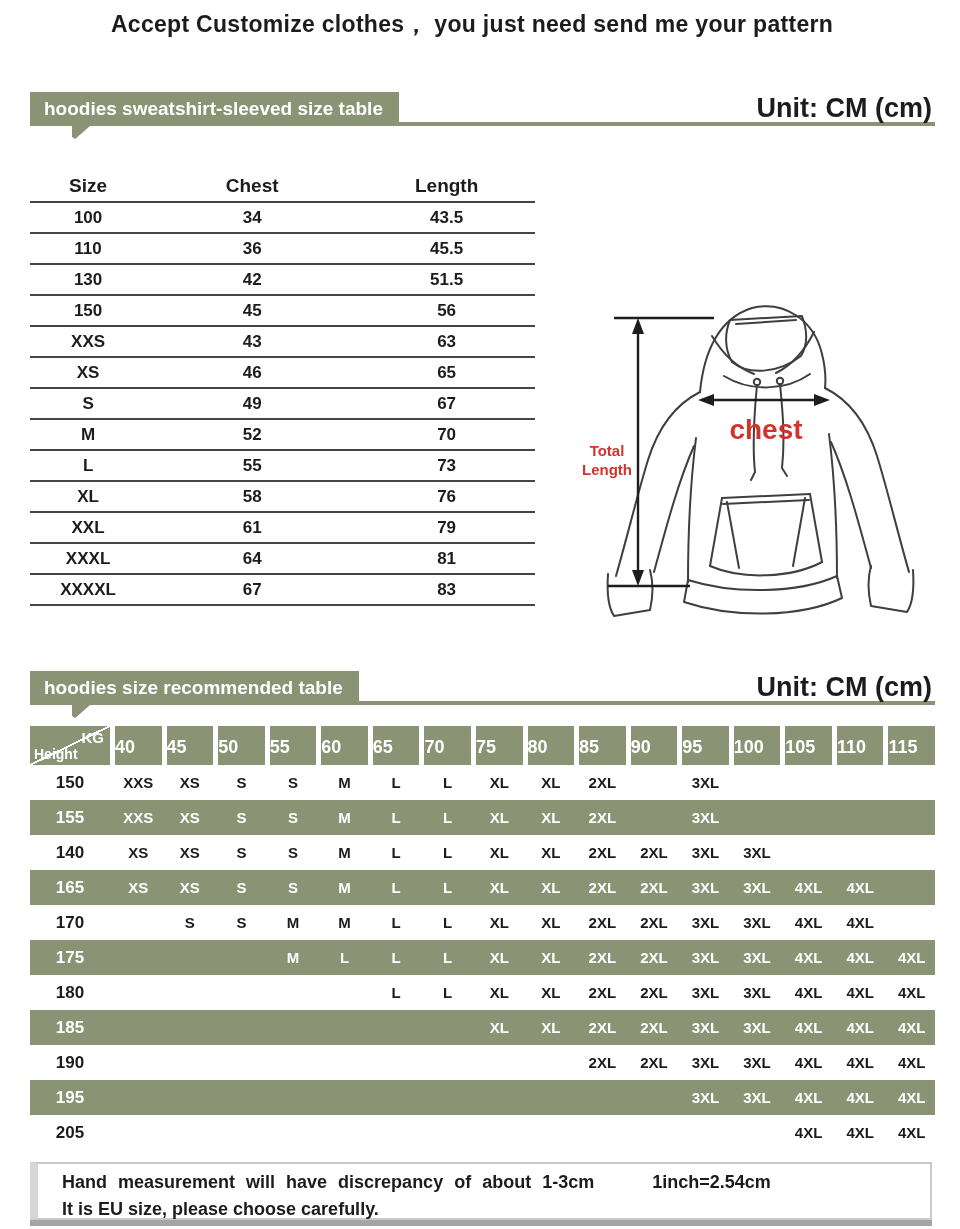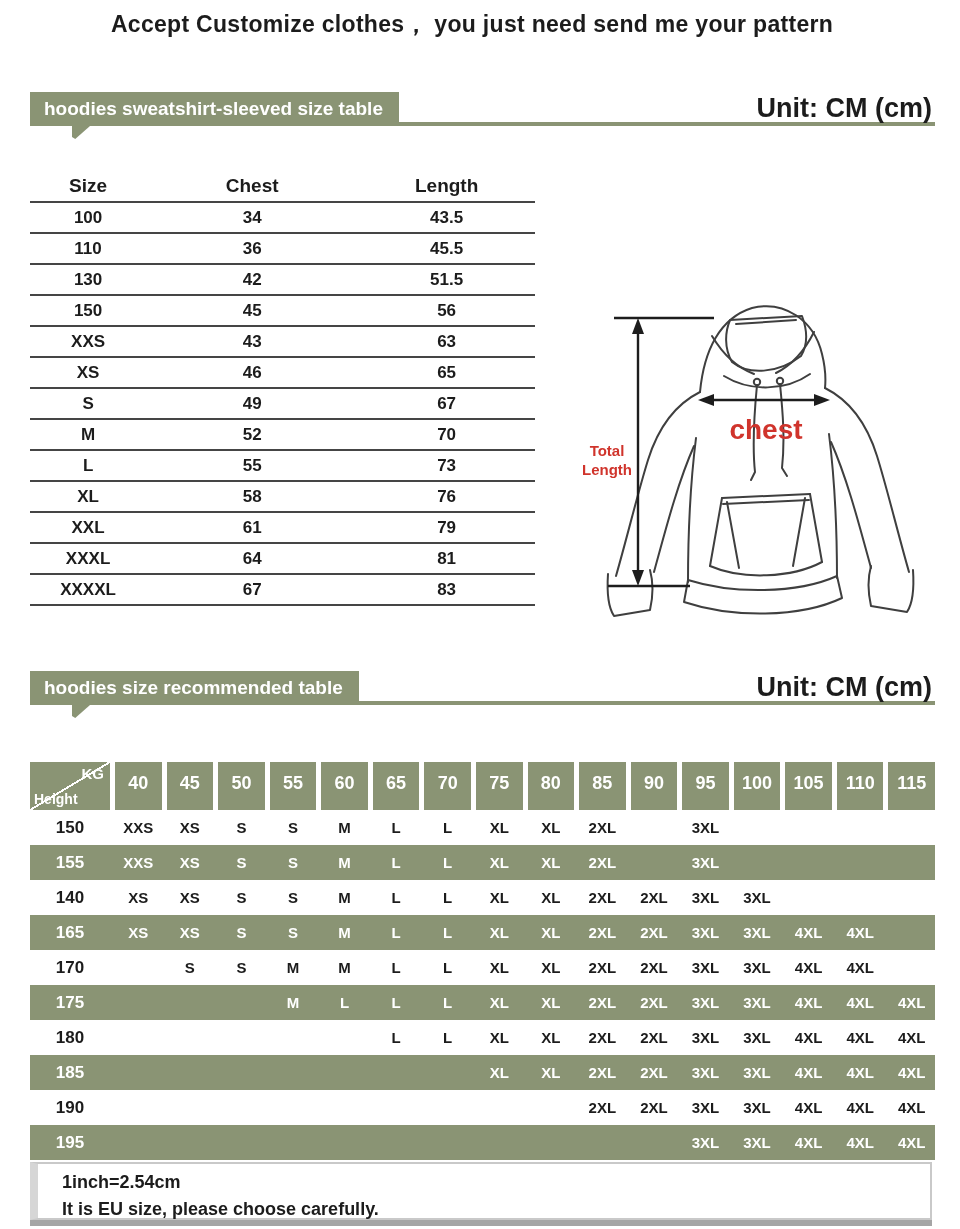--- a/index.html
+++ b/index.html
@@ -33,27 +33,27 @@
   
   .diagram { position:absolute; left:552px; top:276px; width:400px; height:350px; }
   .diagram svg { width:100%; height:100%; }
   .sketch { fill:none; stroke:#3f3f3f; stroke-width:2; stroke-linecap:round; stroke-linejoin:round; }
   .arrow-line { stroke:#1d1d1d; stroke-width:2.4; }
   .arrow-head { fill:#1d1d1d; }
   .red-label { fill:var(--red); font-weight:bold; font-family:"Liberation Sans",sans-serif; }
 
   
   .rec-table { position:absolute; left:30px; right:25px; top:726px; }
-  .rec-header { display:flex; height:48px;margin-top:36px; }
+  .rec-header { display:flex; height:39px; }
   .rec-corner { width:80px; background:var(--green); position:relative; color:#fff; font-weight:bold;
     background-image:linear-gradient(to bottom right, rgba(0,0,0,0) calc(50% - 1px), #ffffff calc(50% - 1px), #ffffff calc(50% + 1px), rgba(0,0,0,0) calc(50% + 1px)); }
   .rec-corner .kg { position:absolute; top:3px; right:6px; font-size:15px; }
   .rec-corner .height { position:absolute; bottom:3px; left:4px; font-size:14px; }
   .rec-hcell { flex:1; margin-left:5px; background:var(--green); color:#fff; font-weight:bold;
-    font-size:18px; text-align:center; line-height:42px; }
+    font-size:18px; text-align:left; line-height:42px; }
   .rec-row { display:flex; height:35px; align-items:center; }
   .rec-row.green { background:var(--green); color:#fff; }
   .rec-height { width:80px; text-align:center; font-weight:bold; font-size:17px; }
   .rec-cell { flex:1; margin-left:5px; text-align:center; font-weight:bold; font-size:15px; }
 
   
   .footer-note { position:absolute; left:30px; right:28px; top:1162px; height:58px; background:#fff;
     border:2px solid #c9c9c9; border-left:8px solid #d6d6d6; box-shadow:0 6px 0 #a5a5a5;
     padding:8px 18px 0 24px; }
   .footer-line1 { display:flex; gap:58px; font-weight:bold; font-size:18px; }
@@ -421,16 +421,17 @@
         <div class="rec-cell"></div>
         <div class="rec-cell">4XL</div>
         <div class="rec-cell">4XL</div>
         <div class="rec-cell">4XL</div>
       </div>
     </div>
 </div>
 
 <div class="footer-note">
   <div class="footer-line1">
+    <span class="measure">Hand measurement will have discrepancy of about 1-3cm</span>
     <span>1inch=2.54cm</span>
   </div>
   <div class="footer-line2">It is EU size, please choose carefully.</div>
 </div>
 
 </body></html>

